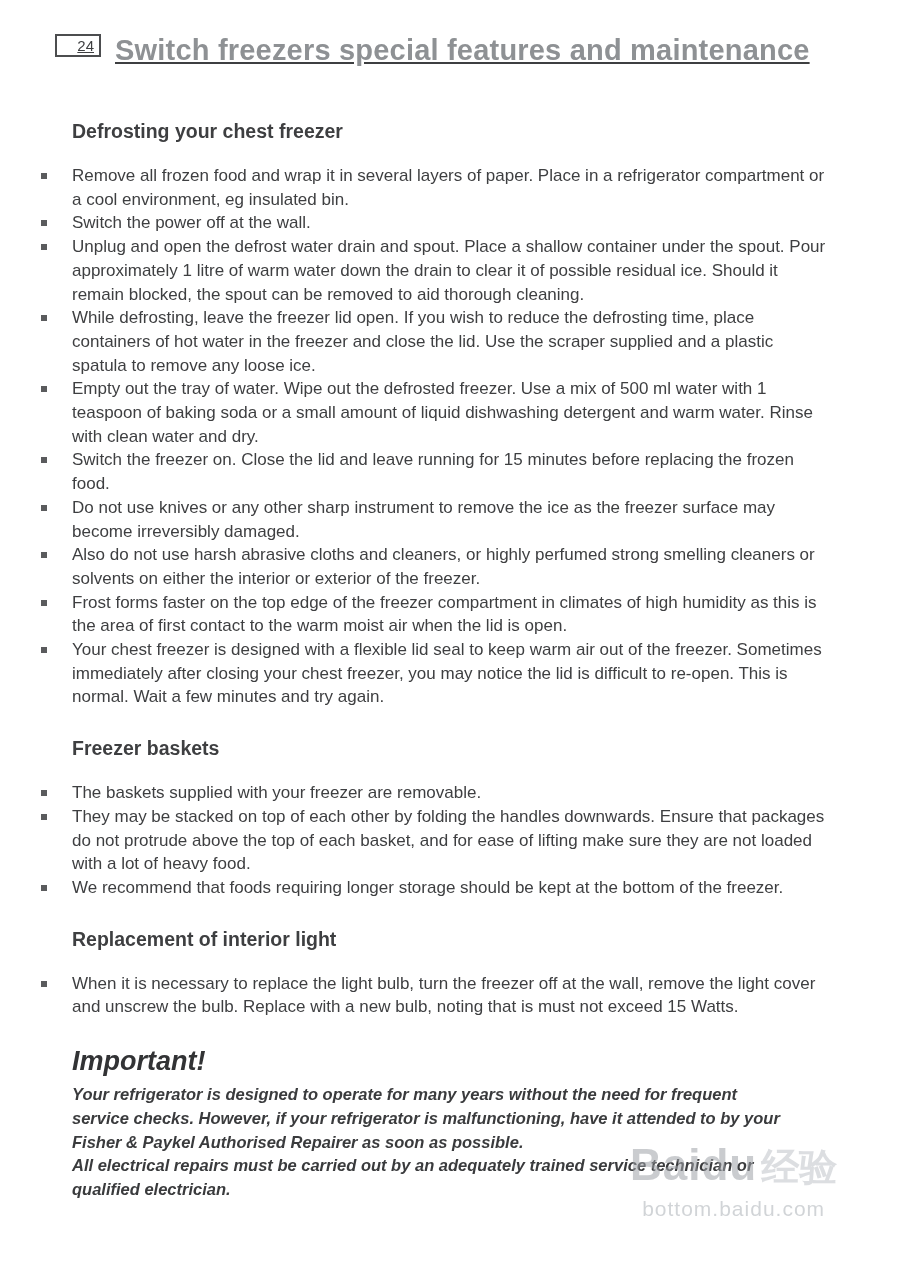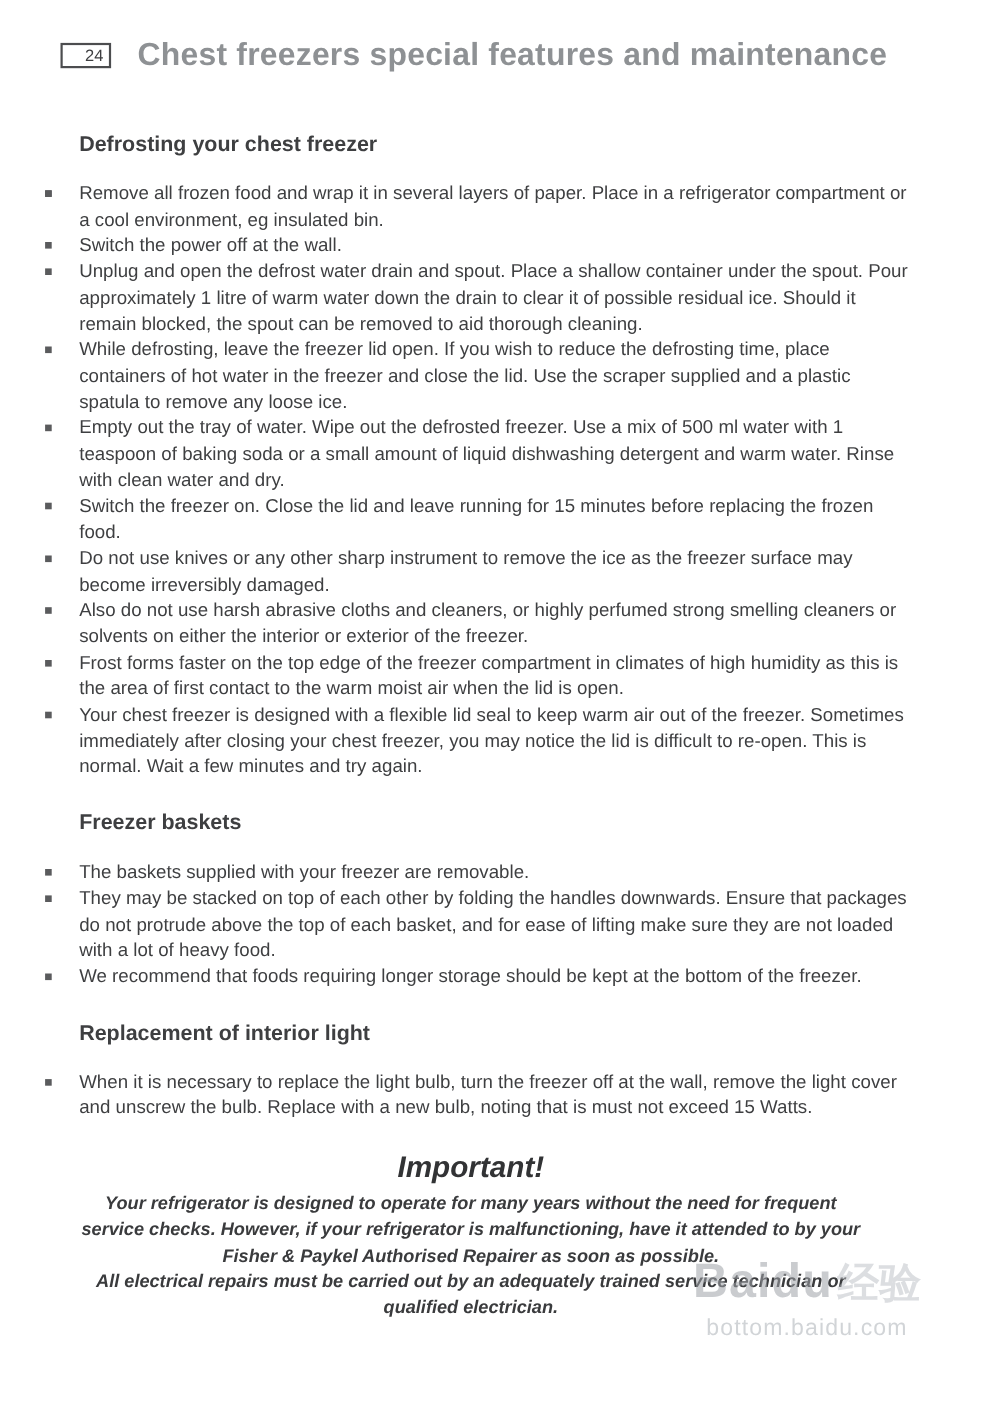--- a/index.html
+++ b/index.html
@@ -17,22 +17,22 @@
     outline: 1px solid #e3e3e3;
   }
 
   
   .doc-header {
     position: absolute;
     top: 34px;
     left: 55px;
     right: 50px;
     display: flex;
-    align-items: center;
-    gap: 24px;
+    gap: 14px;
+    text-decoration: underline;
   }
   .page-num-box {
     flex: 0 0 auto;
     width: 46px;
     height: 23px;
     border: 2px solid #4c4d4f;
     display: flex;
     align-items: center;
     justify-content: flex-end;
     padding-right: 5px;
@@ -76,21 +76,21 @@
   .bullet-sq {
     position: absolute;
     left: -31px;
     top: 9px;
     width: 6px;
     height: 6px;
     background: #5a5b5d;
   }
 
   
-  .important-block { margin-top: 18px; max-width: 712px; text-align: center; }
+  .important-block { margin-top: 18px; max-width: 712px; }
   .important-heading {
     font-size: 27px;
     line-height: 32px;
     font-weight: bold;
     font-style: italic;
     color: #323335;
     margin-bottom: 6px;
   }
   .important-para {
     font-size: 16.5px;
@@ -129,21 +129,21 @@
     margin-top: 4px;
   }
 </style>
 </head>
 <body>
 
 <div class="page">
 
   <header class="doc-header">
     <span class="page-num-box">24</span>
-    <h1 class="doc-title">Chest freezers special features and maintenance</h1>
+    <h1 class="doc-title">Switch freezers special features and maintenance</h1>
   </header>
 
   <main class="doc-body">
 
     <section class="doc-section">
       <h2 class="section-heading">Defrosting your chest freezer</h2>
       <ul class="bullet-list">
         <li class="bullet-item"><span class="bullet-sq"></span></li>
         <li class="bullet-item"><span class="bullet-sq"></span><span>Remove all frozen food and wrap it in several layers of paper. Place in a refrigerator compartment or a cool environment, eg insulated bin.</span></li>
         <li class="bullet-item"><span class="bullet-sq"></span><span>Switch the power off at the wall.</span></li>

